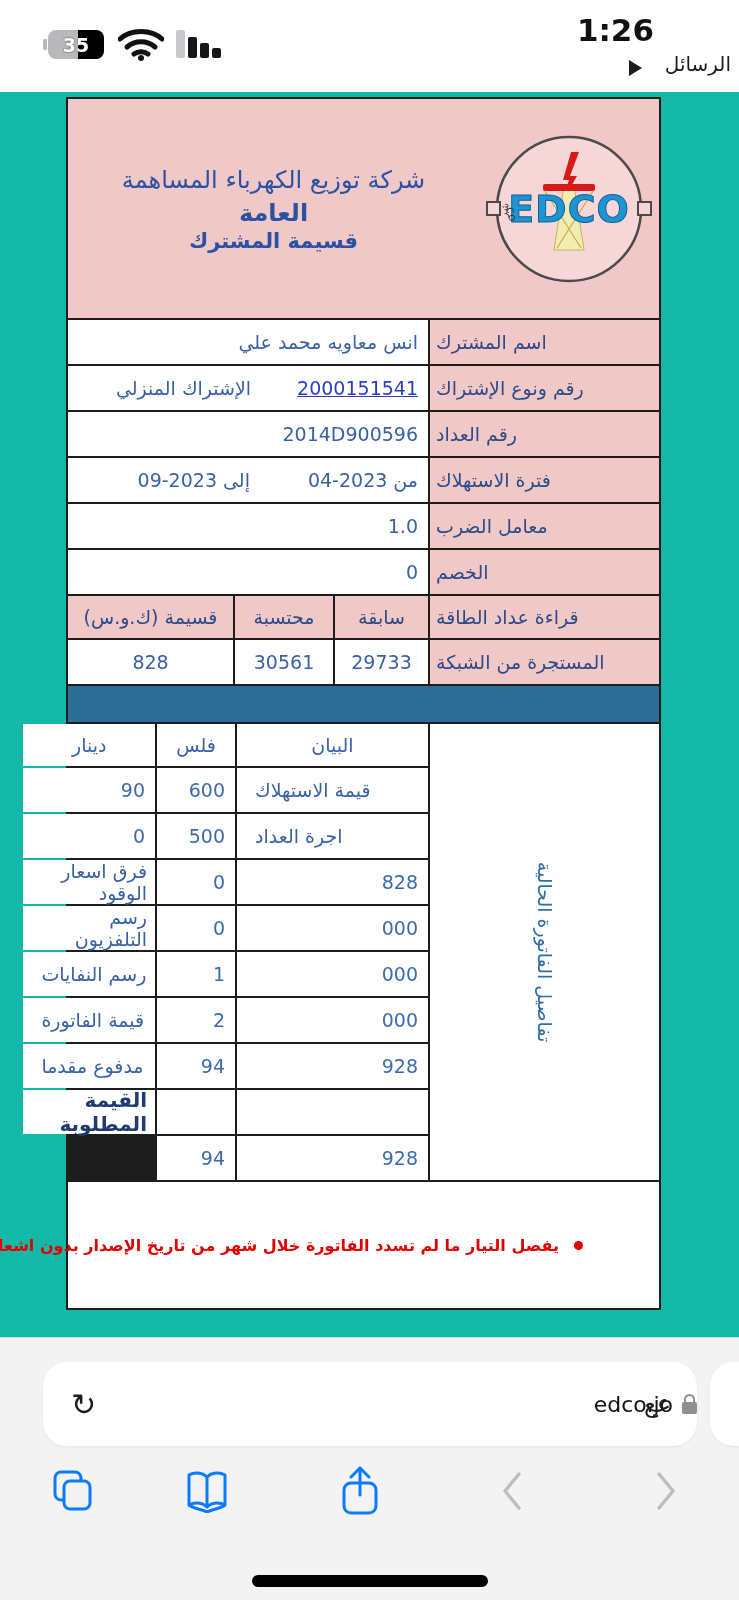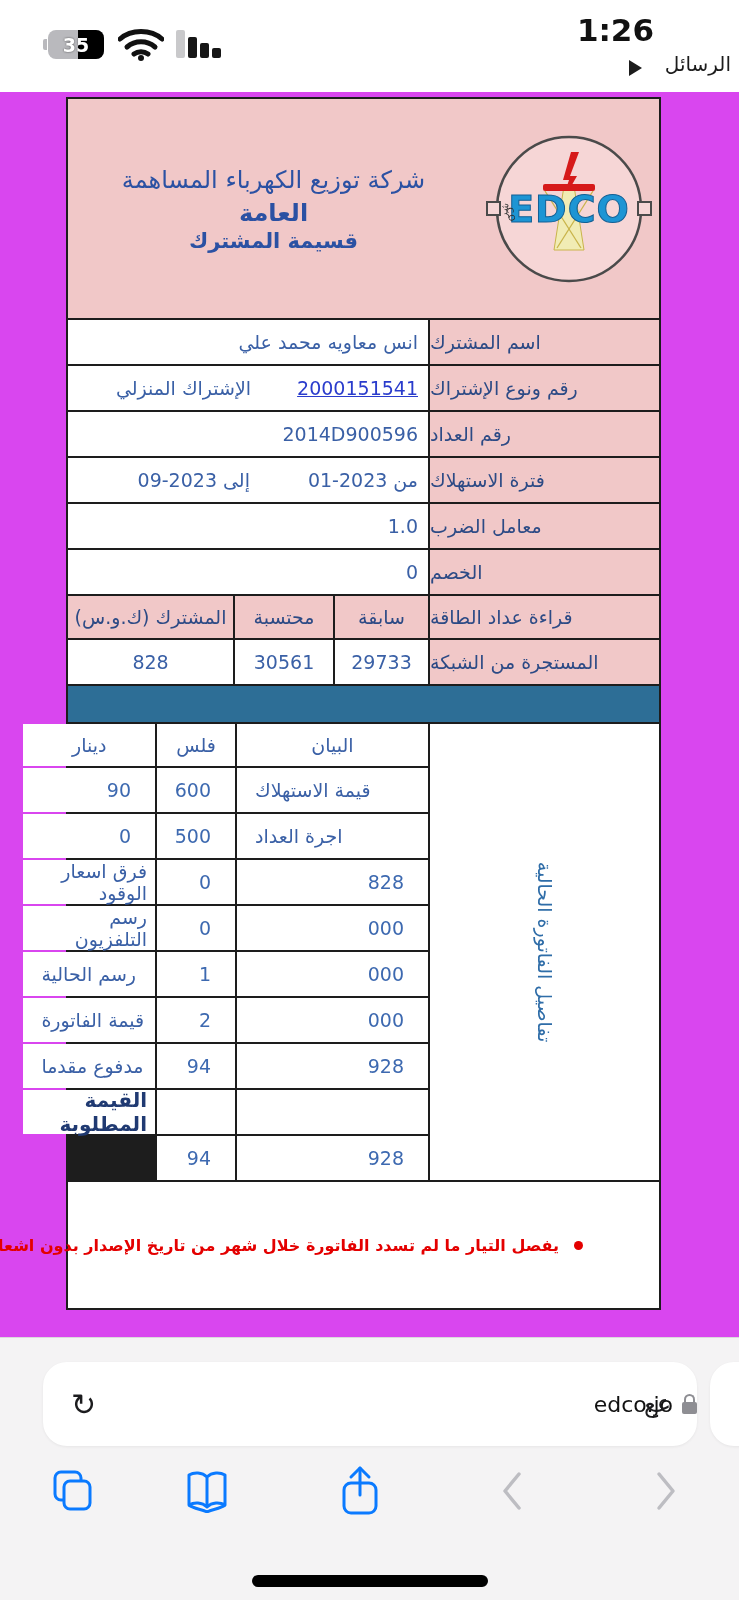--- a/index.html
+++ b/index.html
@@ -1,35 +1,35 @@
 <!DOCTYPE html>
 <html><head>
 <meta charset="utf-8">
 <style>
   html,body{margin:0;padding:0;}
-  .screen{position:relative;width:739px;height:1600px;background:#d946ef;overflow:hidden;
+  .screen{position:relative;width:739px;height:1600px;background:#14b8a6;overflow:hidden;
           font-family:"DejaVu Sans",sans-serif;}
   
   .statusbar{position:absolute;left:0;top:0;width:739px;height:92px;background:#fff;}
   .time{position:absolute;right:85px;top:12px;font-size:31px;font-weight:700;color:#111;}
   .breadcrumb{position:absolute;right:8px;top:52px;display:flex;align-items:flex-end;gap:23px;color:#1c1c1c;font-size:20px;}
   .tri-right{width:0;height:0;border-top:8px solid transparent;border-bottom:8px solid transparent;border-left:13px solid #1c1c1c;}
   .battery{position:absolute;left:48px;top:30px;width:56px;height:29px;background:#b9b9bd;border-radius:8px;}
   .battery .fill{position:absolute;right:0;top:0;width:46%;height:100%;background:#000;border-radius:0 8px 8px 0;}
   .battery .pct{position:absolute;inset:0;display:flex;align-items:center;justify-content:center;
                 color:#fff;font-size:19px;font-weight:700;text-shadow:0 0 2px rgba(0,0,0,.65);}
   .battery .nub{position:absolute;left:-5px;top:9px;width:4px;height:11px;background:#b9b9bd;border-radius:2px 0 0 2px;}
   .wifi{position:absolute;left:118px;top:28px;}
   .cellbars{position:absolute;left:176px;top:30px;display:flex;align-items:flex-end;gap:3px;height:28px;}
   .cellbars i{display:block;width:9px;border-radius:2px;}
   
   .bill{position:absolute;left:66px;top:97px;width:591px;background:#1d1d1d;border:2px solid #1d1d1d;
         display:flex;flex-direction:column;gap:2px;direction:rtl;}
   .cell{display:flex;align-items:center;background:#fff;color:#3a60a6;font-size:19px;}
-  .labelcell{background:#f1c8c8;color:#2c4a85;justify-content:flex-end;padding-right:6px;}
+  .labelcell{background:#f1c8c8;color:#2c4a85;justify-content:flex-end;padding-left:6px;padding-right:6px;}
   .bill-header{height:219px;background:#f1c8c8;display:flex;align-items:center;}
   .brand{flex:1;display:flex;flex-direction:column;align-items:center;justify-content:center;
          color:#2b51a3;text-align:center;}
   .brand .t1{font-size:24px;font-weight:400;line-height:1.35;}
   .brand .t2{font-size:24px;font-weight:700;line-height:1.35;}
   .brand .t3{font-size:21px;font-weight:700;}
   .logo{width:168px;height:170px;margin-left:6px;margin-right:6px;flex:0 0 auto;}
   .inforow{display:grid;grid-template-columns:229px 1fr;gap:2px;background:#1d1d1d;height:44px;}
   .valcell{justify-content:flex-start;padding-right:10px;gap:46px;}
   .link{color:#2a3ccc;text-decoration:underline;cursor:pointer;}
@@ -37,21 +37,21 @@
   .readvals{display:grid;grid-template-columns:229px 93px 98px 1fr;gap:2px;background:#1d1d1d;height:44px;}
   .ccell{justify-content:center;}
   .pinkc{background:#f1c8c8;color:#2c4a85;}
   .bluebar{height:36px;background:#2d6e96;}
   .details{display:grid;grid-template-columns:229px 191px 78px 1fr;grid-template-rows:42px repeat(9,44px);
            gap:2px;background:#1d1d1d;}
   .gutter{grid-column:1;grid-row:1/span 10;background:#fff;position:relative;}
   .side-label{position:absolute;left:50%;top:50%;transform:translate(-50%,-50%) rotate(90deg);
               transform-origin:center;white-space:nowrap;color:#2f6da8;font-size:19px;}
   .desccell{justify-content:flex-end;padding-left:18px;padding-right:8px;}
-  .numcell{justify-content:flex-start;padding-right:24px;color:#3d69b0;}
+  .numcell{justify-content:flex-start;padding-right:10px;color:#3d69b0;}
   .boldrow{font-weight:700;color:#203a72 !important;font-size:20px;padding-left:36px;}
   .note{height:126px;background:#fff;display:flex;align-items:center;justify-content:flex-start;
         padding-right:76px;gap:15px;}
   .bullet{width:9px;height:9px;border-radius:50%;background:#e40000;flex:0 0 auto;}
   .notetext{color:#e40000;font-size:16px;font-weight:700;white-space:nowrap;}
   
   .chrome{position:absolute;left:0;top:1337px;width:739px;height:263px;background:#f4f3f4;border-top:1px solid #dadada;}
   .pill{position:absolute;left:43px;top:24px;width:654px;height:84px;background:#fff;border-radius:24px;
         box-shadow:0 1px 3px rgba(0,0,0,.06);}
   .pill2{position:absolute;left:710px;top:24px;width:60px;height:84px;background:#fff;border-radius:24px;
@@ -145,42 +145,42 @@
     </div>
     <div class="inforow">
       <div class="cell labelcell">رقم العداد</div>
       <div class="cell valcell">2014D900596</div>
     </div>
     <div class="inforow">
       <div class="cell labelcell">فترة الاستهلاك</div>
       <div class="cell valcell" style="gap:58px;">
         <span>
           <span>من</span>
-          <bdi dir="ltr">01-2023</bdi>
+          <bdi dir="ltr">04-2023</bdi>
         </span>
         <span>
           <span>إلى</span>
           <bdi dir="ltr">09-2023</bdi>
         </span>
       </div>
     </div>
     <div class="inforow">
       <div class="cell labelcell">معامل الضرب</div>
       <div class="cell valcell">1.0</div>
     </div>
     <div class="inforow">
       <div class="cell labelcell">الخصم</div>
       <div class="cell valcell">0</div>
     </div>
 
     <div class="readhead">
       <div class="cell labelcell">قراءة عداد الطاقة</div>
       <div class="cell ccell pinkc">سابقة</div>
       <div class="cell ccell pinkc">محتسبة</div>
-      <div class="cell ccell pinkc">المشترك (ك.و.س)</div>
+      <div class="cell ccell pinkc">قسيمة (ك.و.س)</div>
     </div>
     <div class="readvals">
       <div class="cell labelcell">المستجرة من الشبكة</div>
       <div class="cell ccell">29733</div>
       <div class="cell ccell">30561</div>
       <div class="cell ccell">828</div>
     </div>
 
     <div class="bluebar"></div>
 
@@ -204,21 +204,21 @@
       <div class="cell numcell">0</div>
 
       <div class="cell desccell">فرق اسعار الوقود</div>
       <div class="cell numcell">000</div>
       <div class="cell numcell">0</div>
 
       <div class="cell desccell">رسم التلفزيون</div>
       <div class="cell numcell">000</div>
       <div class="cell numcell">1</div>
 
-      <div class="cell desccell">رسم الحالية</div>
+      <div class="cell desccell">رسم النفايات</div>
       <div class="cell numcell">000</div>
       <div class="cell numcell">2</div>
 
       <div class="cell desccell">قيمة الفاتورة</div>
       <div class="cell numcell">928</div>
       <div class="cell numcell">94</div>
 
       <div class="cell desccell">مدفوع مقدما</div>
       <div class="cell numcell"></div>
       <div class="cell numcell"></div>

